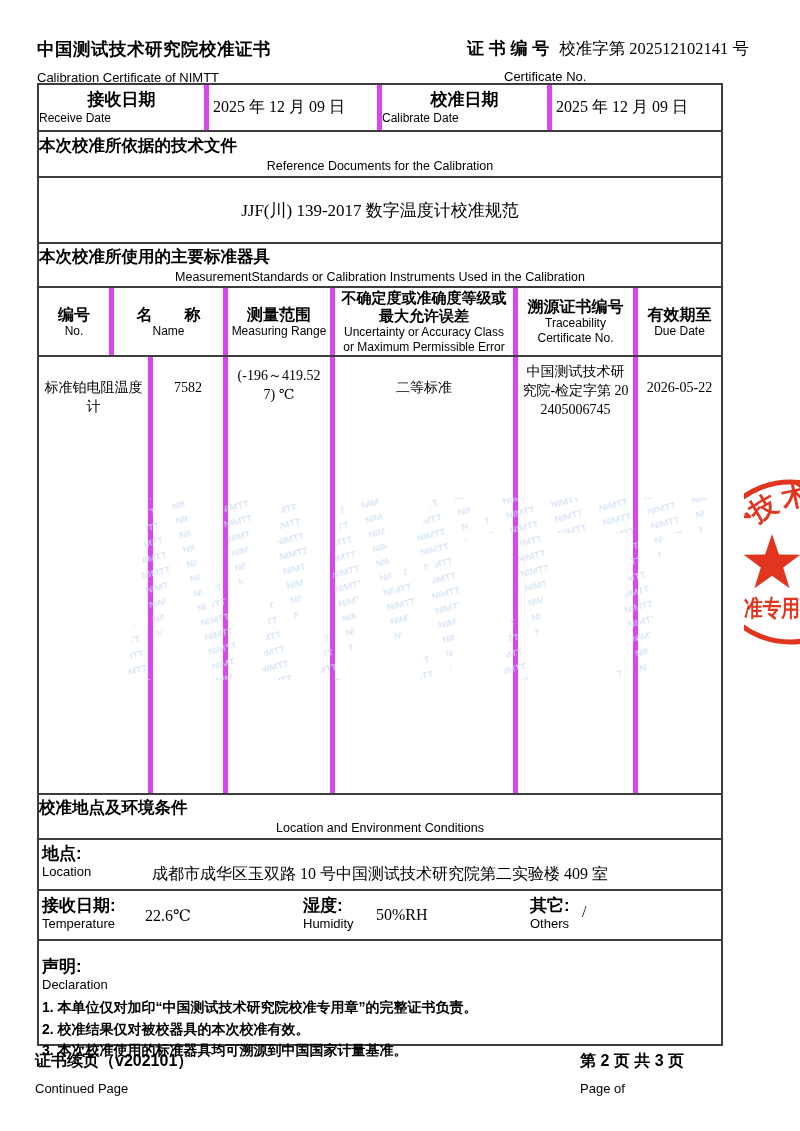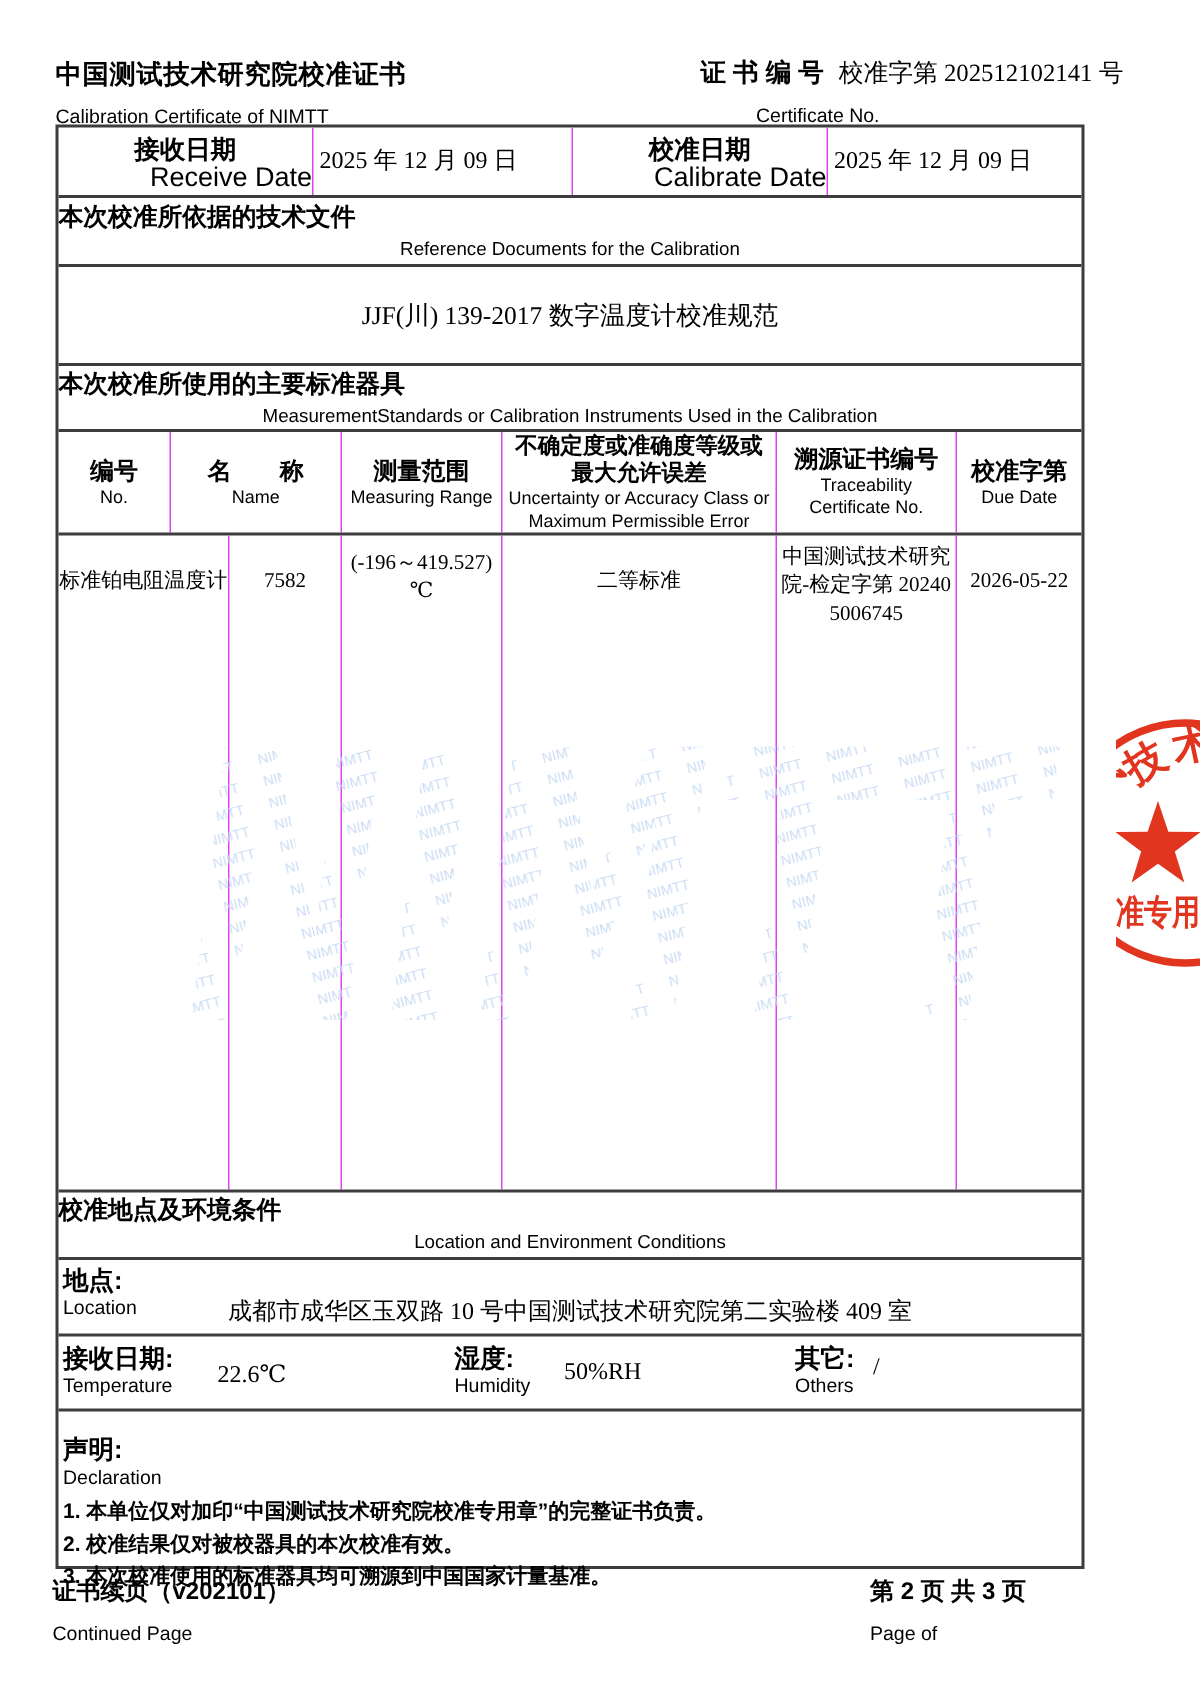--- a/index.html
+++ b/index.html
@@ -12,24 +12,24 @@
   .hdr-sub{font-size:13px;margin-top:9px;}
   .hdr-right{position:absolute;right:0;top:0;left:430px;}
   .hdr-certline{white-space:nowrap;}
   .hdr-certlabel{font-size:17px;font-weight:bold;}
   .hdr-certvalue{font-size:16.5px;margin-left:10px;font-family:"Liberation Serif","DejaVu Serif",serif;}
   .hdr-right .hdr-sub{margin-left:37px;}
   
   .cert-table{position:absolute;left:37px;top:83px;width:686px;border:2px solid #3d3d3d;box-sizing:border-box;}
   .t-row{position:relative;display:flex;box-sizing:border-box;border-top:2px solid #3d3d3d;}
   .t-row.first{border-top:none;}
-  .cell{box-sizing:border-box;border-right:1px solid #d946ef;overflow:hidden;}
+  .cell{box-sizing:border-box;border-right:5px solid #d946ef;overflow:hidden;}
   .cell.last{border-right:none;}
   .lbl-zh{font-size:17px;font-weight:bold;line-height:20px;text-align:center;}
-  .lbl-en{font-size:18px;line-height:16px;text-align:right;}
+  .lbl-en{font-size:12px;line-height:16px;text-align:left;}
   .vcenter{display:flex;flex-direction:column;justify-content:center;}
   
   .row-a{height:45px;}
   .row-b{height:46px;}
   .row-c{height:66px;}
   .row-d{height:44px;}
   .row-e{height:69px;}
   .row-f{height:438px;}
   .row-g{height:45px;}
   .row-h{height:51px;}
@@ -142,21 +142,21 @@
       </div>
       <div class="cell wc4 colhead small-zh">
         <div class="h-zh">不确定度或准确度等级或最大允许误差</div>
         <div class="h-en">Uncertainty or Accuracy Class or Maximum Permissible Error</div>
       </div>
       <div class="cell wc5 colhead">
         <div class="h-zh">溯源证书编号</div>
         <div class="h-en">Traceability Certificate No.</div>
       </div>
       <div class="cell wc6 last colhead">
-        <div class="h-zh">校准字第</div>
+        <div class="h-zh">有效期至</div>
         <div class="h-en">Due Date</div>
       </div>
     </div>
 
     <div class="t-row row-f">
       <div class="cell wc1 dcell pt-single serif">标准铂电阻温度计</div>
       <div class="cell wc2 dcell pt-single serif">7582</div>
       <div class="cell wc3 dcell range serif">(-196～419.527) ℃</div>
       <div class="cell wc4 dcell pt-single serif">二等标准</div>
       <div class="cell wc5 dcell trace serif">中国测试技术研究院-检定字第 202405006745</div>

